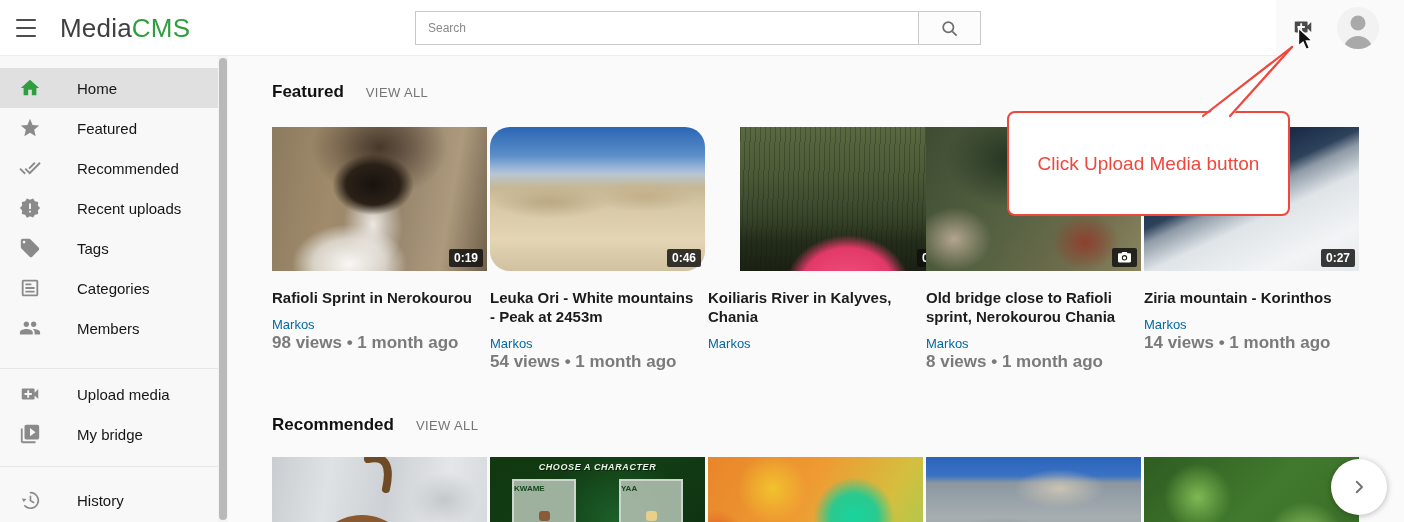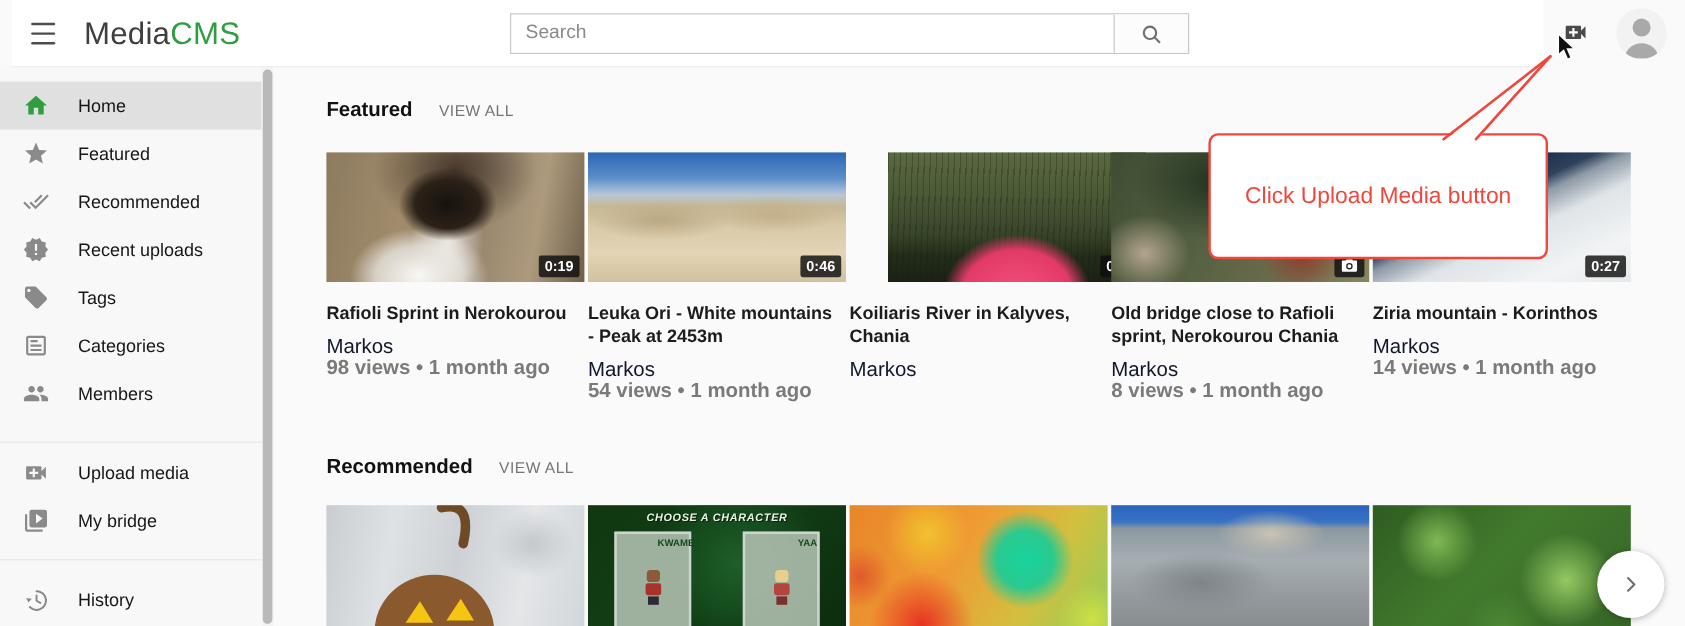--- a/index.html
+++ b/index.html
@@ -4,86 +4,86 @@
 <style>
   * { box-sizing: border-box; }
   html,body { margin:0; padding:0; }
   body {
     width:1404px; height:522px; position:relative; overflow:hidden;
     background:#fafafa;
     font-family:"Liberation Sans","DejaVu Sans",sans-serif;
     color:#1c1c1c;
   }
   
-  .header { position:absolute; top:0; left:10px; width:1276px; height:56px;
+  .header { position:absolute; top:0; left:0; width:1276px; height:56px;
     background:#fff; border-bottom:1px solid #ededed; z-index:20; }
   .hamburger { position:absolute; left:16px; top:19px; width:22px; height:18px;
     display:flex; flex-direction:column; justify-content:space-between; cursor:pointer; }
   .hamburger span { display:block; width:20px; height:2.4px; background:#4d4d4d; border-radius:1px; }
   .logo { position:absolute; left:60px; top:0; height:56px; line-height:56px;
     font-size:26px; color:#3f3f3f; letter-spacing:.2px; }
   .logo .cms { color:#2f9e41; }
   .searchwrap { position:absolute; left:415px; top:11px; width:566px; height:34px;
     display:flex; border:1px solid #c9c9c9; background:#fff; }
   .searchwrap input { flex:1; border:none; outline:none; padding:0 12px;
-    font-size:16px; color:#333; background:transparent;
+    font-size:12px; color:#333; background:transparent;
     font-family:"Liberation Sans","DejaVu Sans",sans-serif; }
   .searchwrap input::placeholder { color:#8a8a8a; }
   .search-btn { width:62px; border:none; border-left:1px solid #c9c9c9; background:#fcfcfc;
     display:flex; align-items:center; justify-content:center; cursor:pointer; }
   .upload-btn { position:absolute; left:1288px; top:15px; width:30px; height:26px;
     background:transparent; border:none; cursor:pointer; padding:0; color:#4a4a4a; }
   .avatar { position:absolute; left:1337px; top:7px; width:42px; height:42px;
     border-radius:50%; background:#f2f2f2; overflow:hidden; cursor:pointer; }
   
   .sidebar { position:absolute; top:56px; left:0; width:228px; bottom:0;
     background:#f8f8f8; z-index:10; }
   .side-group1 { padding:12px 0 20px; }
   .side-group2 { border-top:1px solid #e6e6e6; padding:5px 0 12px; }
   .side-group3 { border-top:1px solid #e6e6e6; padding:13px 0 4px; }
   .side-item { height:40px; width:218px; display:flex; align-items:center;
-    padding-left:18px; cursor:pointer; }
+    padding-left:18px; cursor:pointer;gap:12px; }
   .side-item.active { background:#e0e0e0; }
   .side-item .sicon { width:24px; height:24px; color:#8a8a8a; flex:0 0 24px;
     display:flex; align-items:center; justify-content:center; }
   .side-item.active .sicon { color:#2f9e41; }
   .side-item .slabel { margin-left:23px; font-size:15px; color:#161616; }
   .sb-track { position:absolute; top:0; right:0; width:10px; height:100%; background:#f3f3f3; }
   .sb-thumb { position:absolute; top:2px; left:1px; width:8px; bottom:2px;
     background:#b9b9b9; border-radius:4px; }
   
   .main { position:absolute; left:228px; top:56px; right:0; bottom:-40px;
     background:#fafafa; padding-left:44px; }
   .sec-head { display:flex; align-items:baseline; }
   .sec-head1 { padding:26px 0 25px; }
   .sec-head2 { padding:44px 0 22px; }
   .sec-title { font-size:17px; font-weight:bold; color:#111; }
   .view-all { margin-left:22px; font-size:13px; color:#757575; letter-spacing:.4px; cursor:pointer; }
   .cards-row { display:flex; gap:3px; }
   .card { width:215px; }
-  .thumb { width:215px; height:108px; position:relative; cursor:pointer; }
+  .thumb { width:215px; height:144px; position:relative; cursor:pointer; }
   .dur-badge { position:absolute; right:4px; bottom:4px; background:rgba(15,15,15,.82);
     color:#fff; font-size:12px; font-weight:bold; padding:2px 5px; border-radius:2px; }
   .cam-badge { position:absolute; right:4px; bottom:4px; background:rgba(15,15,15,.82);
     padding:4px 6px; border-radius:2px; line-height:0; }
   .card-info { padding-top:17px; padding-right:8px; }
   .card-title { font-size:15px; font-weight:bold; line-height:19px; color:#1c1c1c; cursor:pointer; }
-  .card-author { margin-top:9px; font-size:17px; line-height:18px; color:#0f172a; cursor:pointer; }
+  .card-author { margin-top:9px; font-size:13px; line-height:18px; color:#0369a1; cursor:pointer; }
   .card-meta { font-size:17px; line-height:18px; color:#7a7a7a;font-weight:bold; }
   
   .t-waterfall { background:
     radial-gradient(ellipse 60px 45px at 47% 40%, #17120e 0%, #2b2118 45%, transparent 68%),
     radial-gradient(ellipse 95px 70px at 50% 14%, #47382b 0%, transparent 72%),
     radial-gradient(ellipse 46px 70px at 47% 68%, rgba(240,238,233,.95) 0%, transparent 65%),
     radial-gradient(ellipse 80px 55px at 36% 95%, rgba(250,250,248,.98) 0%, rgba(235,233,228,.75) 45%, transparent 72%),
     linear-gradient(100deg,#8d7b60 0%,#a08b6b 30%,#93816a 55%,#ad9a7d 80%,#6f604b 100%); }
   .t-desert { background:
     radial-gradient(ellipse 90px 26px at 28% 52%, #bba884 0%, transparent 65%),
     radial-gradient(ellipse 80px 24px at 72% 48%, #c3b08a 0%, transparent 65%),
-    linear-gradient(180deg,#2b66b5 0%,#5c8fc9 20%,#9db8d8 29%,#b9c6cf 33%,#c7b894 42%,#d9caa9 58%,#e3d5b5 78%,#d0c1a0 100%); }
+    linear-gradient(180deg,#2b66b5 0%,#5c8fc9 20%,#9db8d8 29%,#b9c6cf 33%,#c7b894 42%,#d9caa9 58%,#e3d5b5 78%,#d0c1a0 100%); border-radius: 20px; }
   .t-kayak { background:
     radial-gradient(ellipse 88px 72px at 50% 110%, #f2517e 0%, #e23a68 52%, transparent 70%),
     repeating-linear-gradient(92deg, rgba(20,26,12,.28) 0 1px, transparent 1px 5px),
     linear-gradient(180deg,#5a6941 0%,#4a5836 35%,#39452a 62%,#232c1a 80%,#1a2114 100%); margin-left: 32px; }
   .t-bridge { background:
     radial-gradient(ellipse 55px 45px at 74% 80%, #8e3f2e 0%, transparent 62%),
     radial-gradient(ellipse 65px 55px at 13% 78%, #b3a58e 0%, transparent 58%),
     radial-gradient(ellipse 95px 70px at 40% 22%, #223320 0%, transparent 70%),
     linear-gradient(120deg,#3e4c32 0%,#566242 45%,#6e6d4d 75%,#8a8560 100%); }
   .t-snow { background:
@@ -95,21 +95,21 @@
   .pumpkin-svg { position:absolute; inset:0; }
   .t-game { background:
     radial-gradient(circle 70px at 58% 45%, #1e5f2a 0%, #164c1e 55%, transparent 100%),
     linear-gradient(140deg,#11380f 0%,#123d15 45%,#0c2c0e 100%); }
   .game-title { position:absolute; top:5px; left:0; right:0; text-align:center;
     font-size:9px; font-weight:bold; font-style:italic; color:#e9f2e8;
     letter-spacing:.6px; text-shadow:1px 1px 0 #0a2208; }
   .game-panel { position:absolute; top:22px; width:64px; height:90px;
     background:rgba(178,192,178,.88); border:2px solid #cdd6cd; }
   .game-panel.left { left:22px; } .game-panel.right { right:22px; }
-  .game-name { text-align:right; font-size:8px; font-weight:bold; color:#14481c; padding-top:3px;padding-left:34px; }
+  .game-name { text-align:left; font-size:8px; font-weight:bold; color:#14481c; padding-top:3px; }
   .chara { position:absolute; left:50%; top:30px; transform:translateX(-50%);
     width:16px; height:30px; }
   .chara .head { width:11px; height:10px; border-radius:3px; margin:0 auto; }
   .chara .body { width:13px; height:10px; border-radius:2px; margin:1px auto 0; }
   .chara .legs { width:9px; height:7px; margin:1px auto 0; background:#2b2b33; }
   .t-abstract { background:
     radial-gradient(circle 52px at 68% 42%, #17d49e 0%, #2bc98f 45%, transparent 78%),
     radial-gradient(circle 48px at 30% 22%, #f2c22e 0%, transparent 72%),
     radial-gradient(circle 58px at 28% 92%, #e63322 0%, transparent 75%),
     radial-gradient(circle 42px at 94% 88%, #cfdf45 0%, transparent 70%),

